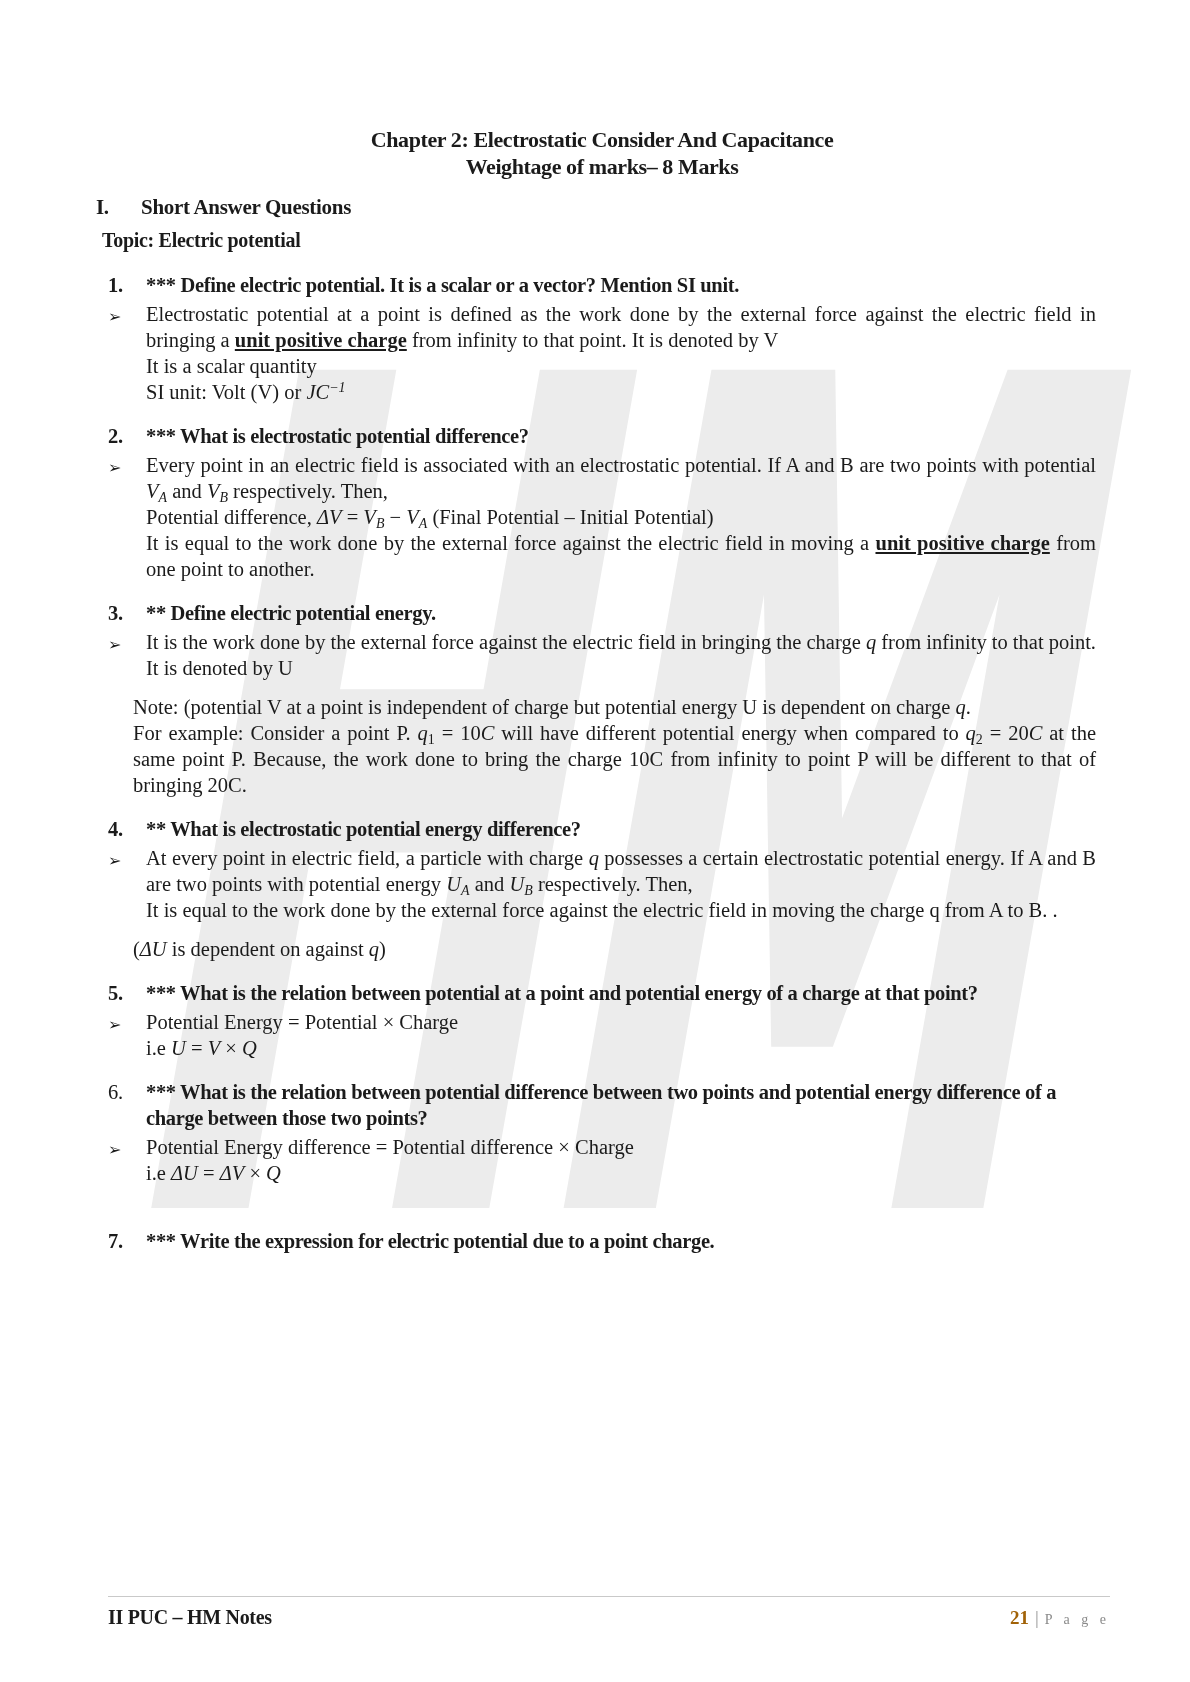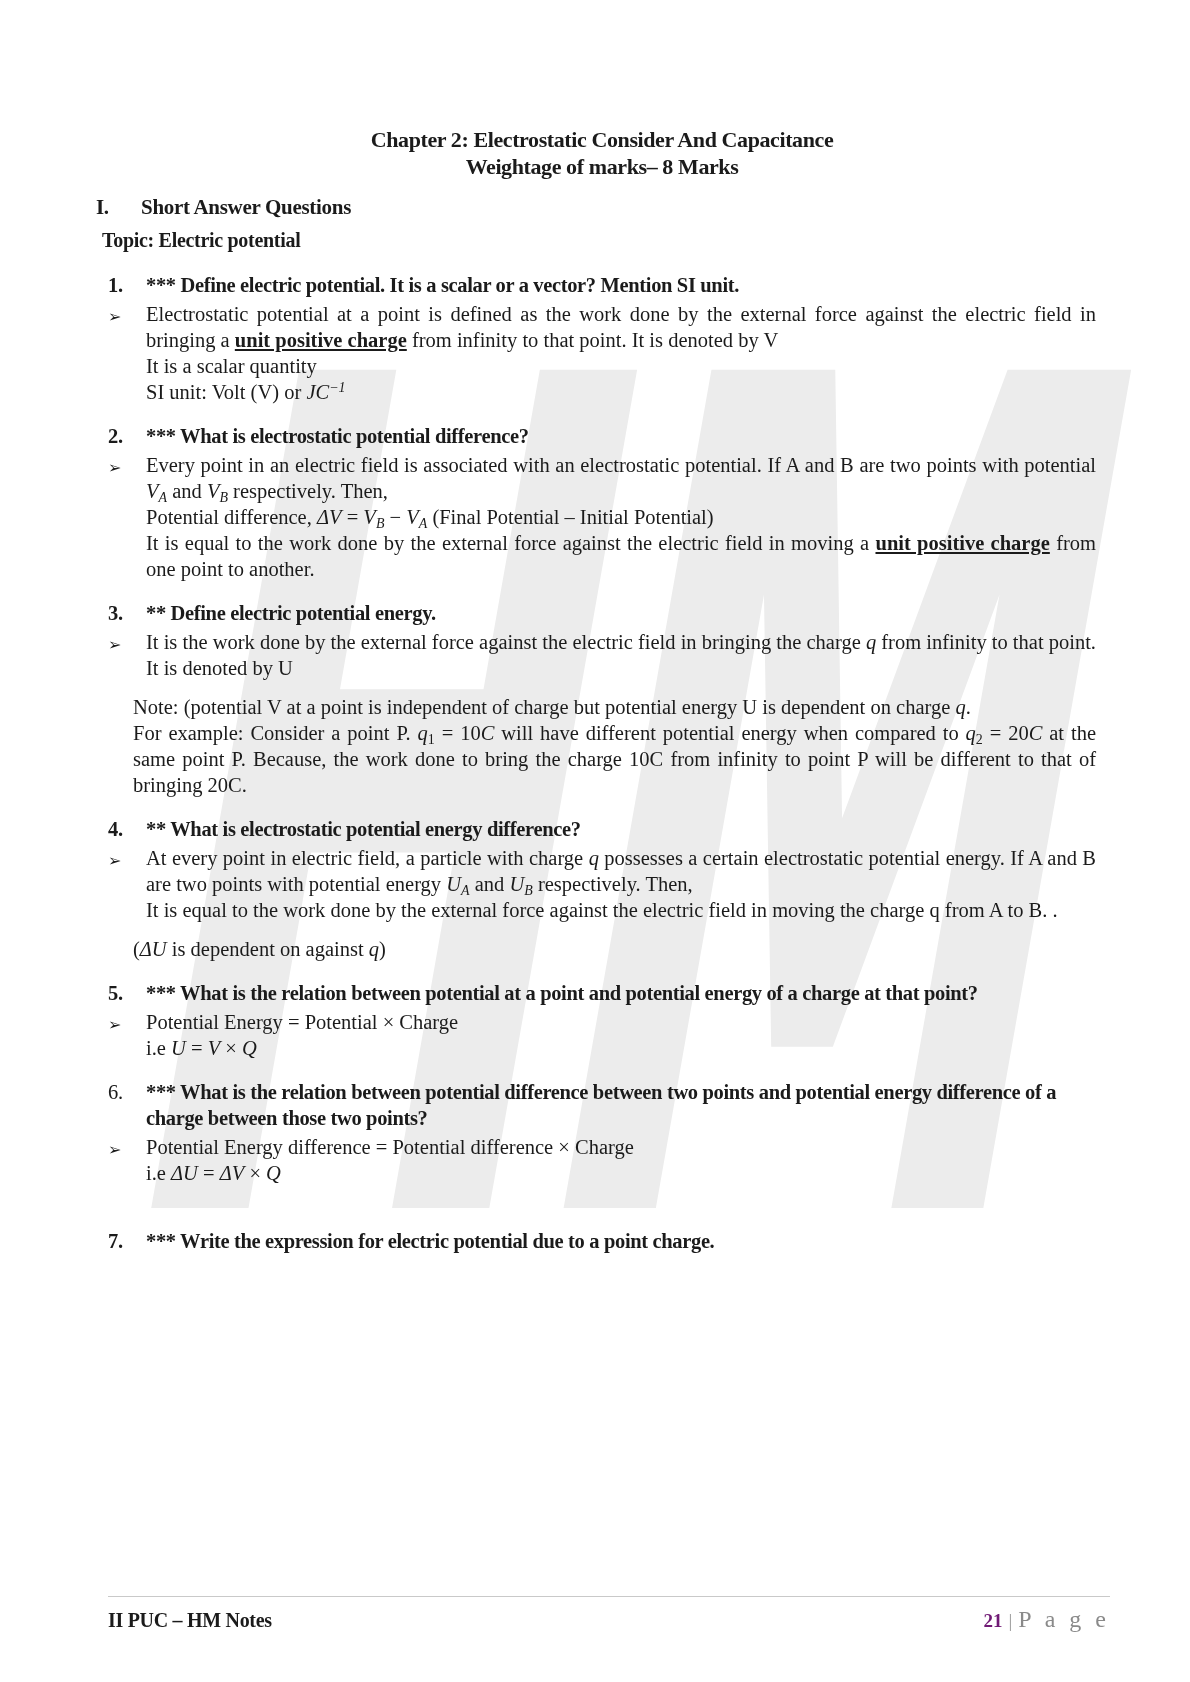--- a/index.html
+++ b/index.html
@@ -86,23 +86,23 @@
     display:flex;
     justify-content:space-between;
     align-items:baseline;
   }
   .f-left{
     font-weight:700;
     font-size:20px;
     letter-spacing:-0.3px;
   }
   .f-right{font-size:19px;}
-  .f-num{font-weight:700;color:#701a75;}
+  .f-num{font-weight:700;color:#a16207;}
   .f-sep{color:#9a9a9a;padding:0 6px;}
-  .f-word{color:#8a8a8a;letter-spacing:4px;font-size:24px;}
+  .f-word{color:#8a8a8a;letter-spacing:4px;font-size:14px;}
 </style>
 </head>
 <body>
 
 <div class="watermark">HM</div>
 
 <div class="content">
   <div class="title">Chapter 2: Electrostatic Consider And Capacitance</div>
   <div class="title">Weightage of marks– 8 Marks</div>
 

